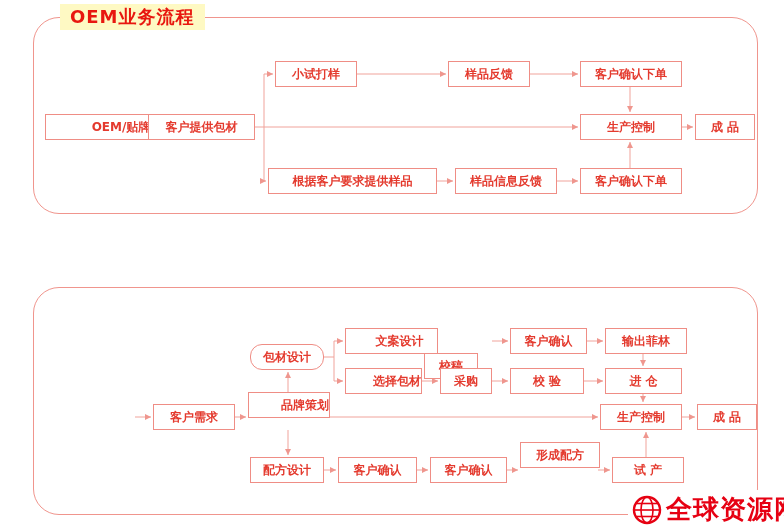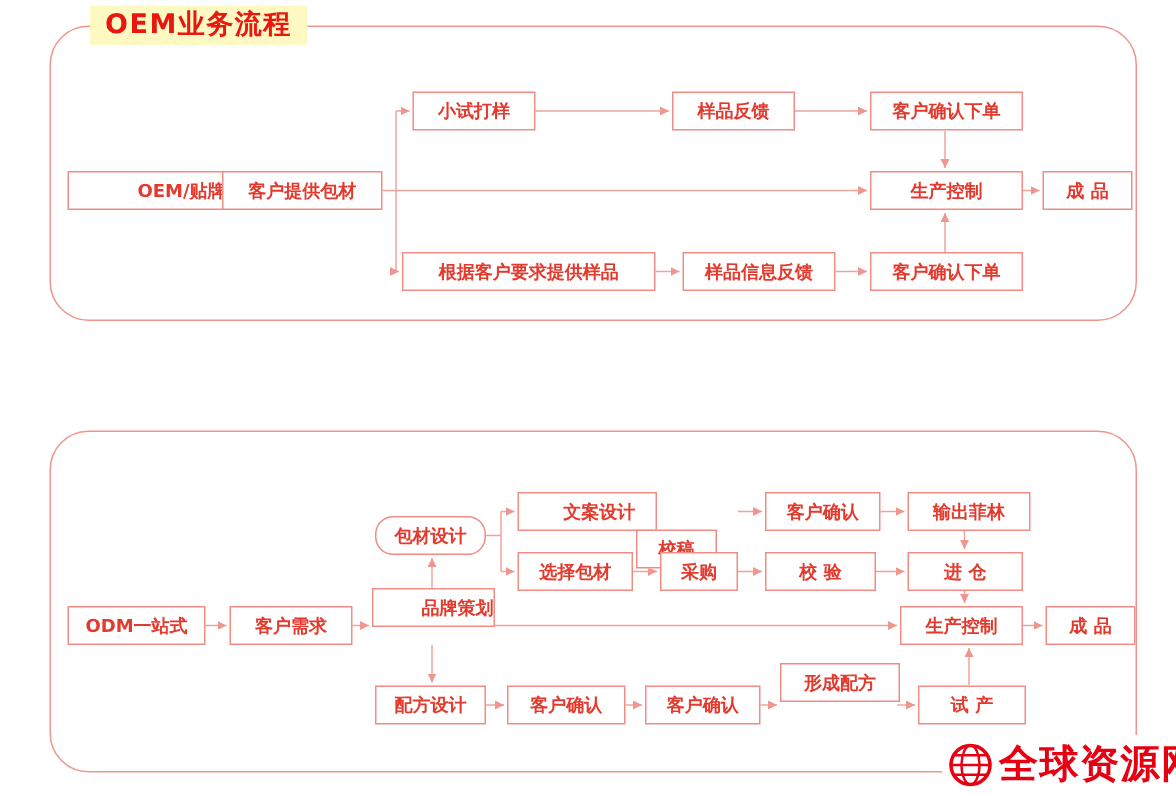--- a/index.html
+++ b/index.html
@@ -77,29 +77,28 @@
   <div class="node" style="left:448px;top:61px;width:80px;">样品反馈</div>
   <div class="node" style="left:580px;top:61px;width:100px;">客户确认下单</div>
   <div class="node" style="left:580px;top:114px;width:100px;">生产控制</div>
   <div class="node" style="left:695px;top:114px;width:58px;">成  品</div>
   <div class="node" style="left:268px;top:168px;width:167px;">根据客户要求提供样品</div>
   <div class="node" style="left:455px;top:168px;width:100px;">样品信息反馈</div>
   <div class="node" style="left:580px;top:168px;width:100px;">客户确认下单</div>
 
   <div class="panel" style="left:33px;top:287px;width:723px;height:226px;"></div>
 
-  <div class="node" style="left:45px;top:404px;width:90px;">ODM一站式</div>
   <div class="node" style="left:153px;top:404px;width:80px;">客户需求</div>
   <div class="node" style="left:248px;top:392px;width:80px;text-align:right;">品牌策划</div>
   <div class="node" style="left:250px;top:344px;width:72px;border-radius:12px;">包材设计</div>
   <div class="node" style="left:345px;top:328px;width:75px;padding-left:16px;">文案设计</div>
   <div class="node" style="left:424px;top:328px;width:52px;margin-top:25px;">校稿</div>
   <div class="node" style="left:510px;top:328px;width:75px;">客户确认</div>
   <div class="node" style="left:605px;top:328px;width:80px;">输出菲林</div>
-  <div class="node" style="left:345px;top:368px;width:75px;">选择包材</div>
+  <div class="node" style="left:345px;top:368px;width:75px;text-align:right;">选择包材</div>
   <div class="node" style="left:440px;top:368px;width:50px;">采购</div>
   <div class="node" style="left:510px;top:368px;width:72px;">校 验</div>
   <div class="node" style="left:605px;top:368px;width:75px;">进 仓</div>
   <div class="node" style="left:600px;top:404px;width:80px;">生产控制</div>
   <div class="node" style="left:697px;top:404px;width:58px;">成 品</div>
   <div class="node" style="left:250px;top:457px;width:72px;">配方设计</div>
   <div class="node" style="left:338px;top:457px;width:77px;">客户确认</div>
   <div class="node" style="left:430px;top:457px;width:75px;">客户确认</div>
   <div class="node" style="left:520px;top:442px;width:78px;">形成配方</div>
   <div class="node" style="left:612px;top:457px;width:70px;">试 产</div>

